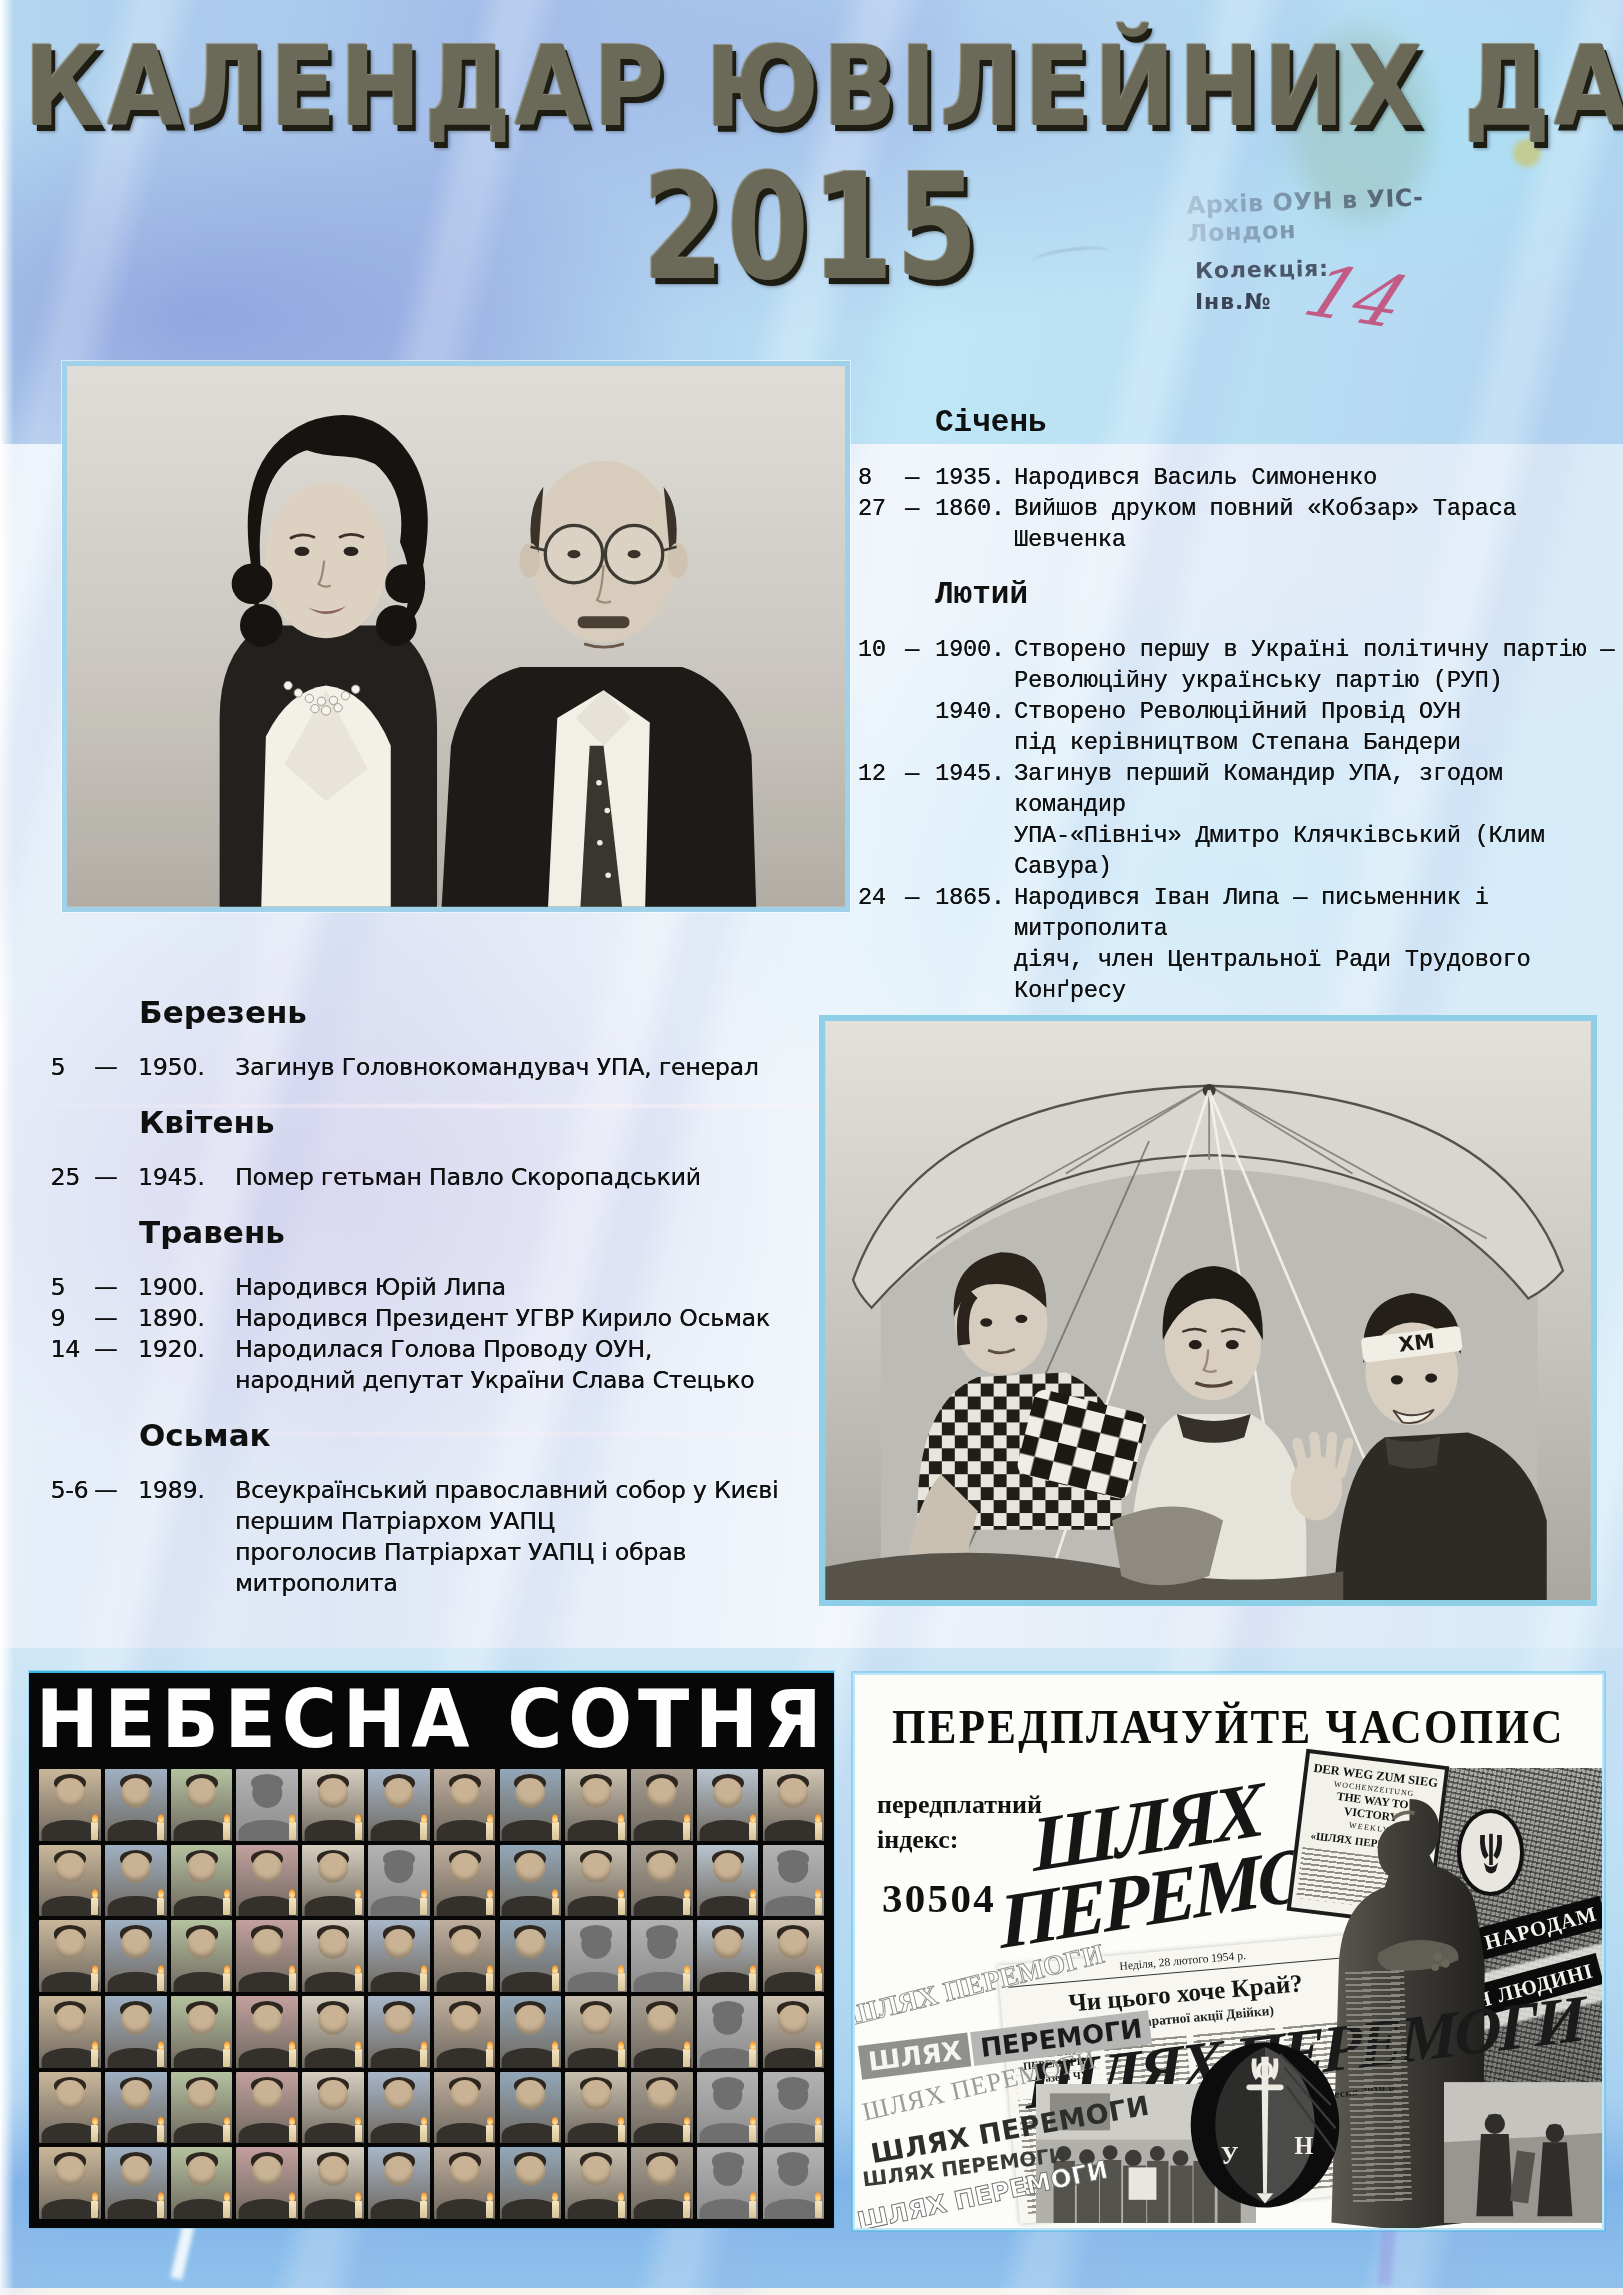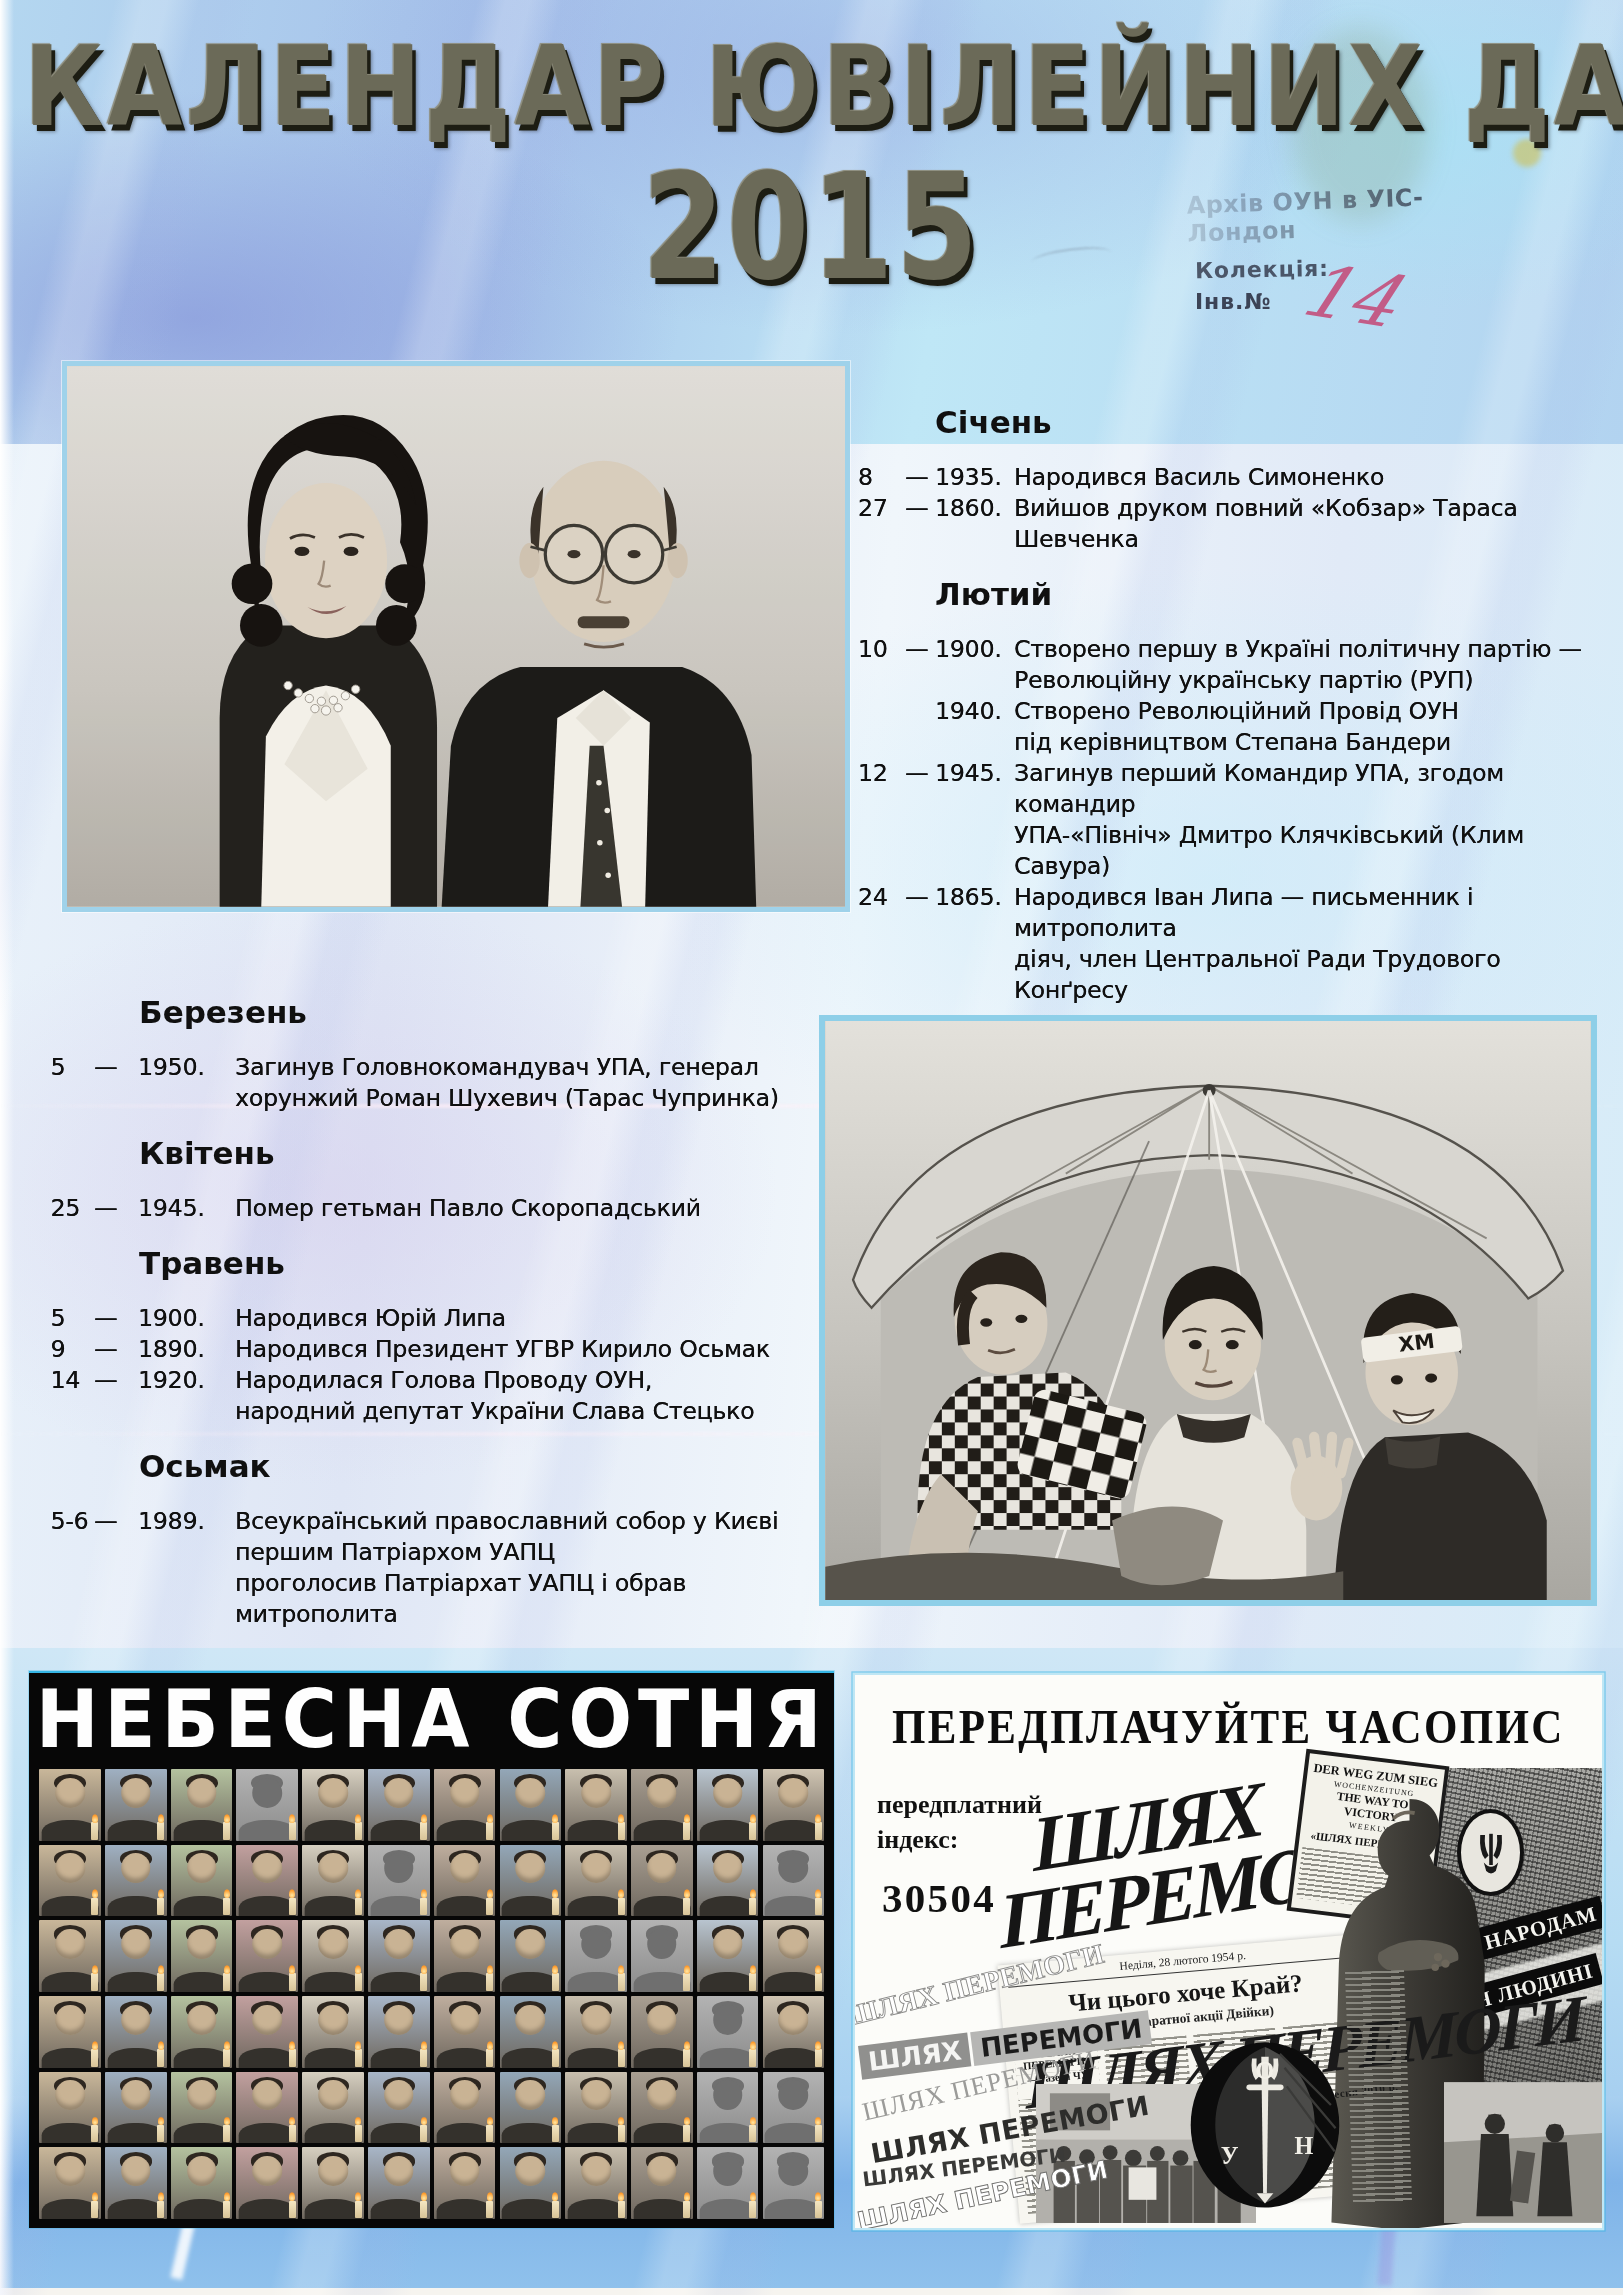--- a/index.html
+++ b/index.html
@@ -53,21 +53,21 @@
   .smudge{left:1032px;top:249px;width:79px;height:14px;border-top:1.9px solid rgba(70,70,85,.45);
     border-radius:50%;transform:rotate(-7deg);filter:blur(0.9px);}
 
   
   .photo-couple{left:62px;top:361px;width:778px;height:541px;border:5.6px solid #9fd2ea;background:#d8d5cd;box-shadow:0 0 0 0.9px rgba(255,255,255,.6);}
   .photo-tent{left:819px;top:1015px;width:766px;height:579px;border:6.5px solid #8ecfe8;background:#c9c7c2;}
   .photo-couple svg,.photo-tent svg{display:block;width:100%;height:100%;}
 
   
   .cal-col{color:#101010;}
-  #col-right{left:856px;top:404px;width:764px;}
+  #col-right{left:856px;top:404px;width:764px;font-family:Liberation Mono, monospace;}
   #col-left{left:32px;top:994px;width:787px;}
   .month-name{font-size:31px;font-weight:bold;line-height:37px;margin-bottom:21px;letter-spacing:0;}
   .col-right .month-name{padding-left:79px;}
   .col-left  .month-name{padding-left:107px;}
   .month-block{margin-bottom:21px;}
   .event-line{display:grid;font-size:23.6px;line-height:31px;letter-spacing:-0.2px;
     text-shadow:0.2px 0 0 currentColor;}
   .col-right .event-line{grid-template-columns:49px 30px 79px 1fr;}
   .col-left  .event-line{grid-template-columns:62px 44px 97px 1fr;}
   .event-line .day{padding-left:1.9px;}
@@ -333,21 +333,20 @@
         <div class="event-line">
           <span class="day">5</span>
           <span class="dash">—</span>
           <span class="year">1950.</span>
           <span class="text">Загинув Головнокомандувач УПА, генерал</span>
         </div>
         <div class="event-line">
           <span class="day"></span>
           <span class="dash"></span>
           <span class="year"></span>
-          <span class="text">хорунжий Роман Шухевич (Тарас Чупринка)</span>
         </div>
       </div>
       <div class="month-block">
         <div class="month-name">Квітень</div>
         <div class="event-line">
           <span class="day">25</span>
           <span class="dash">—</span>
           <span class="year">1945.</span>
           <span class="text">Помер гетьман Павло Скоропадський</span>
         </div>

